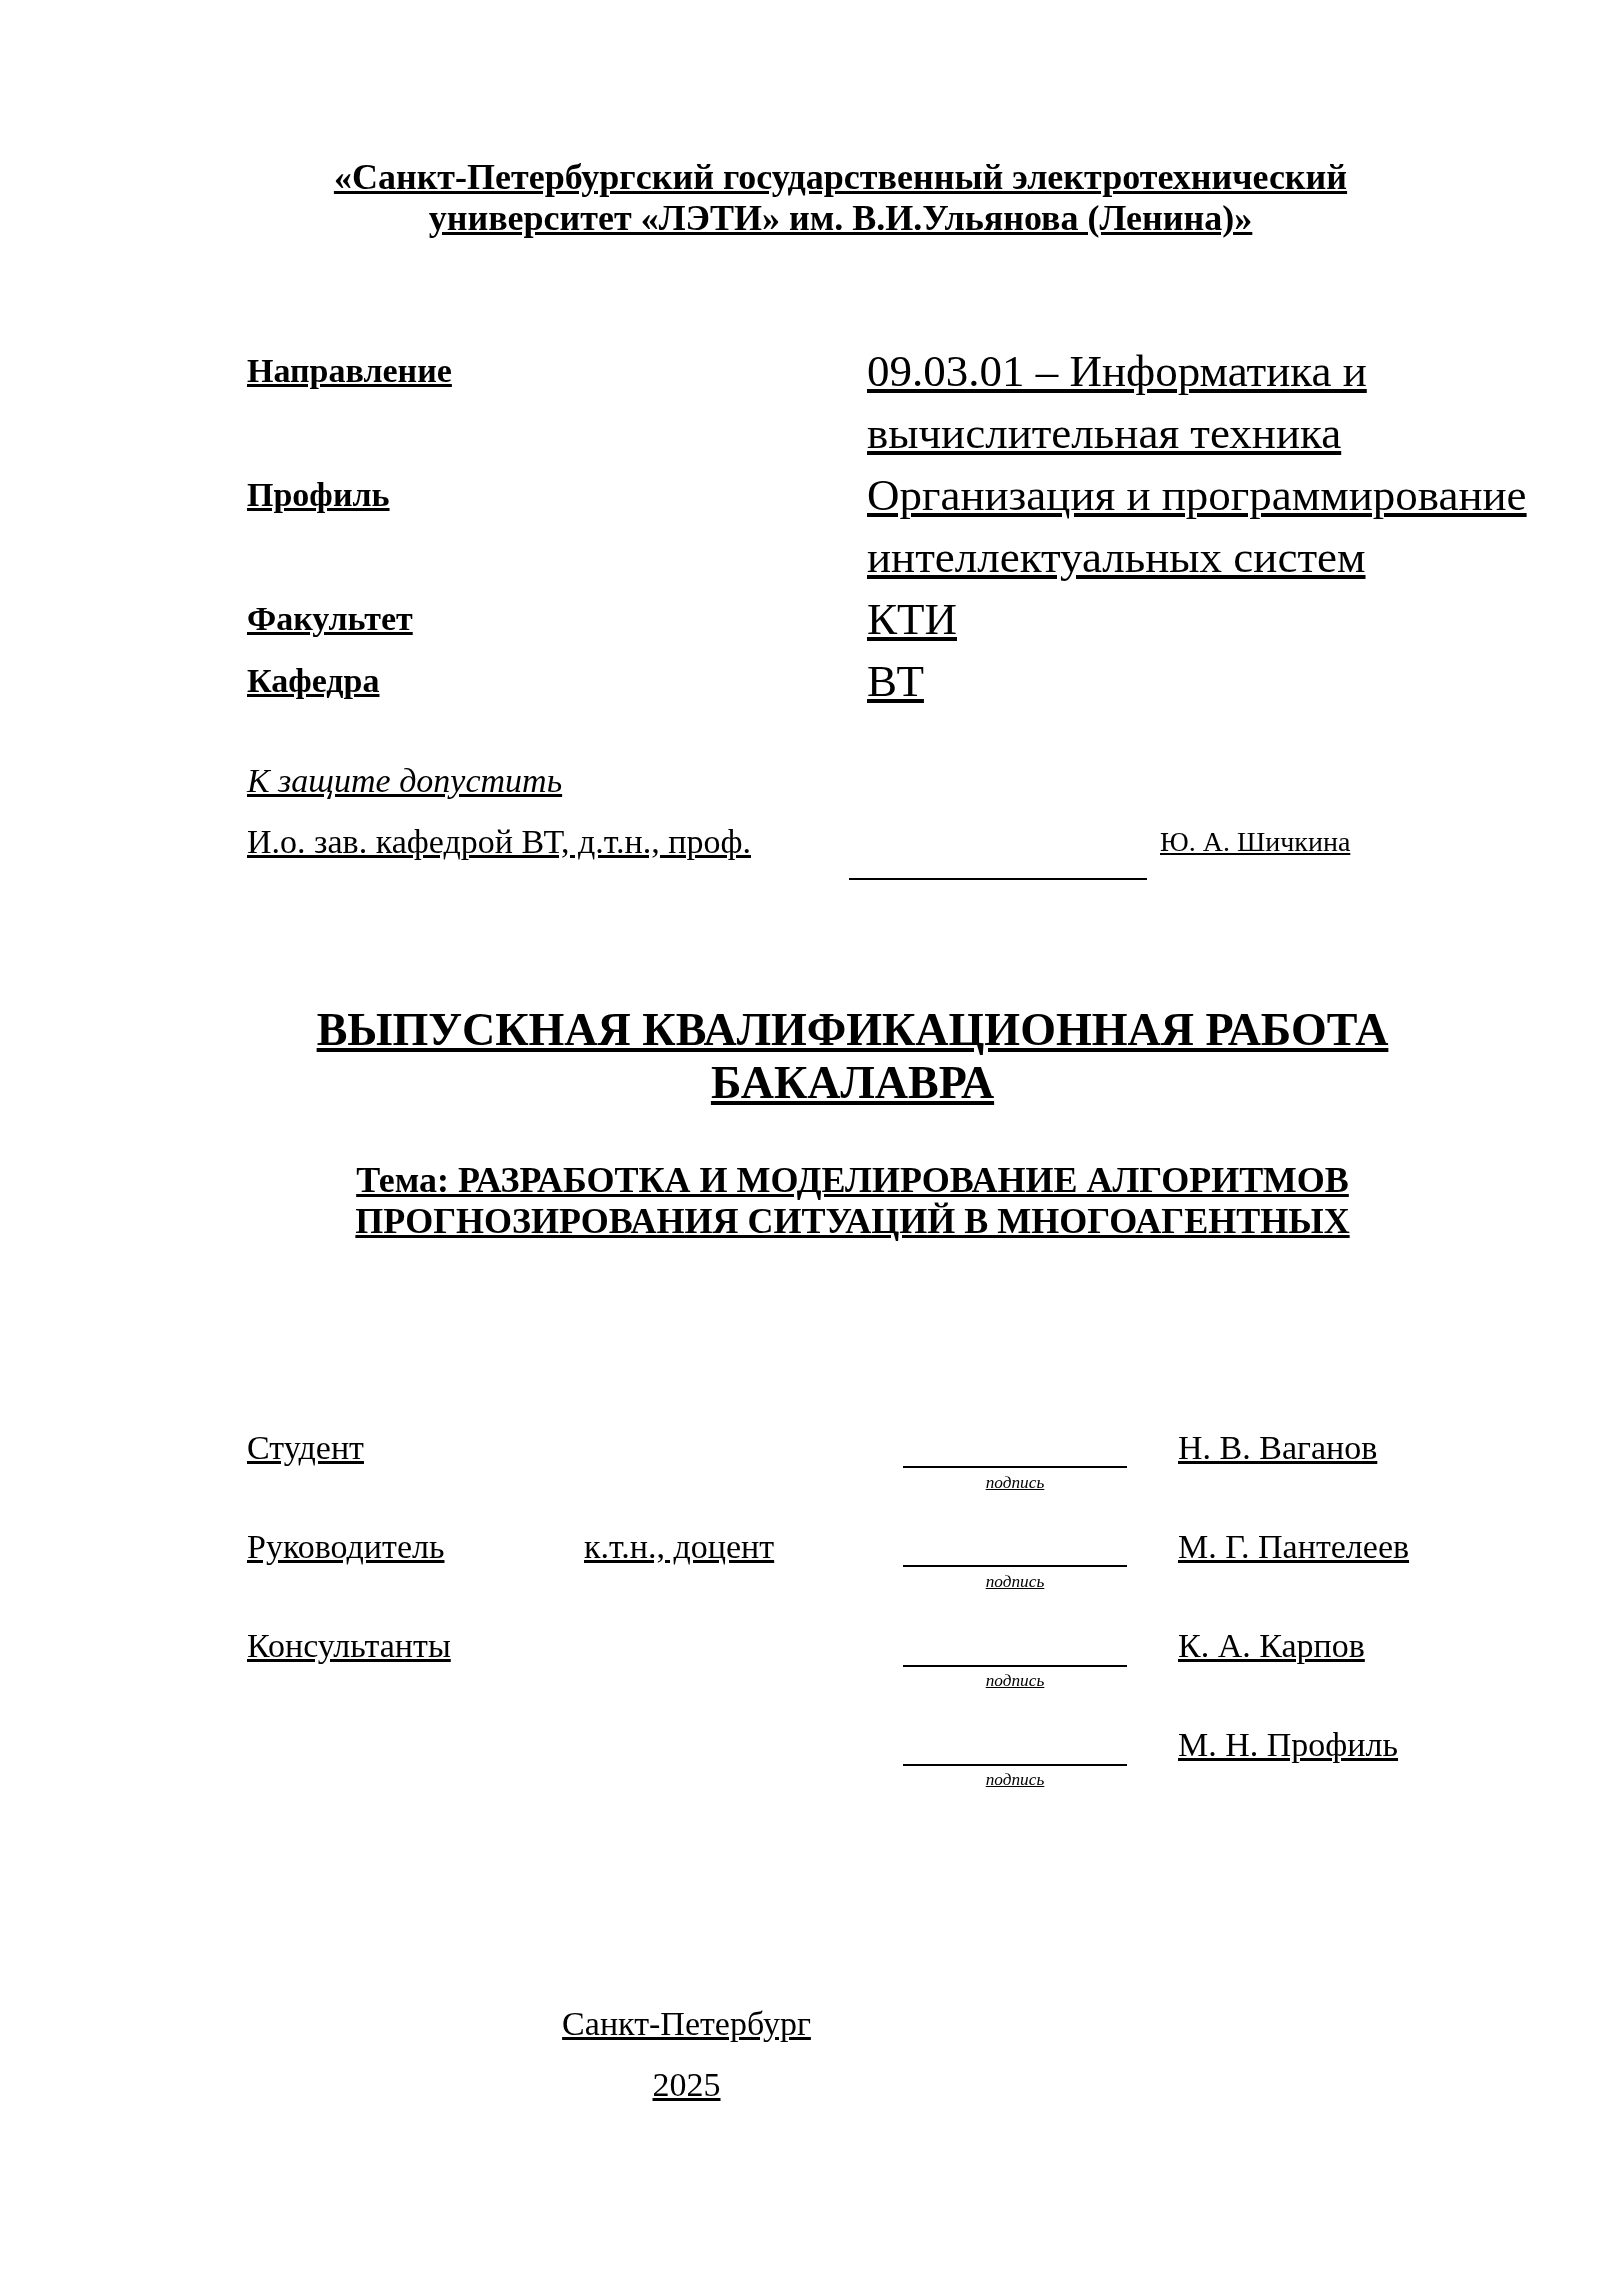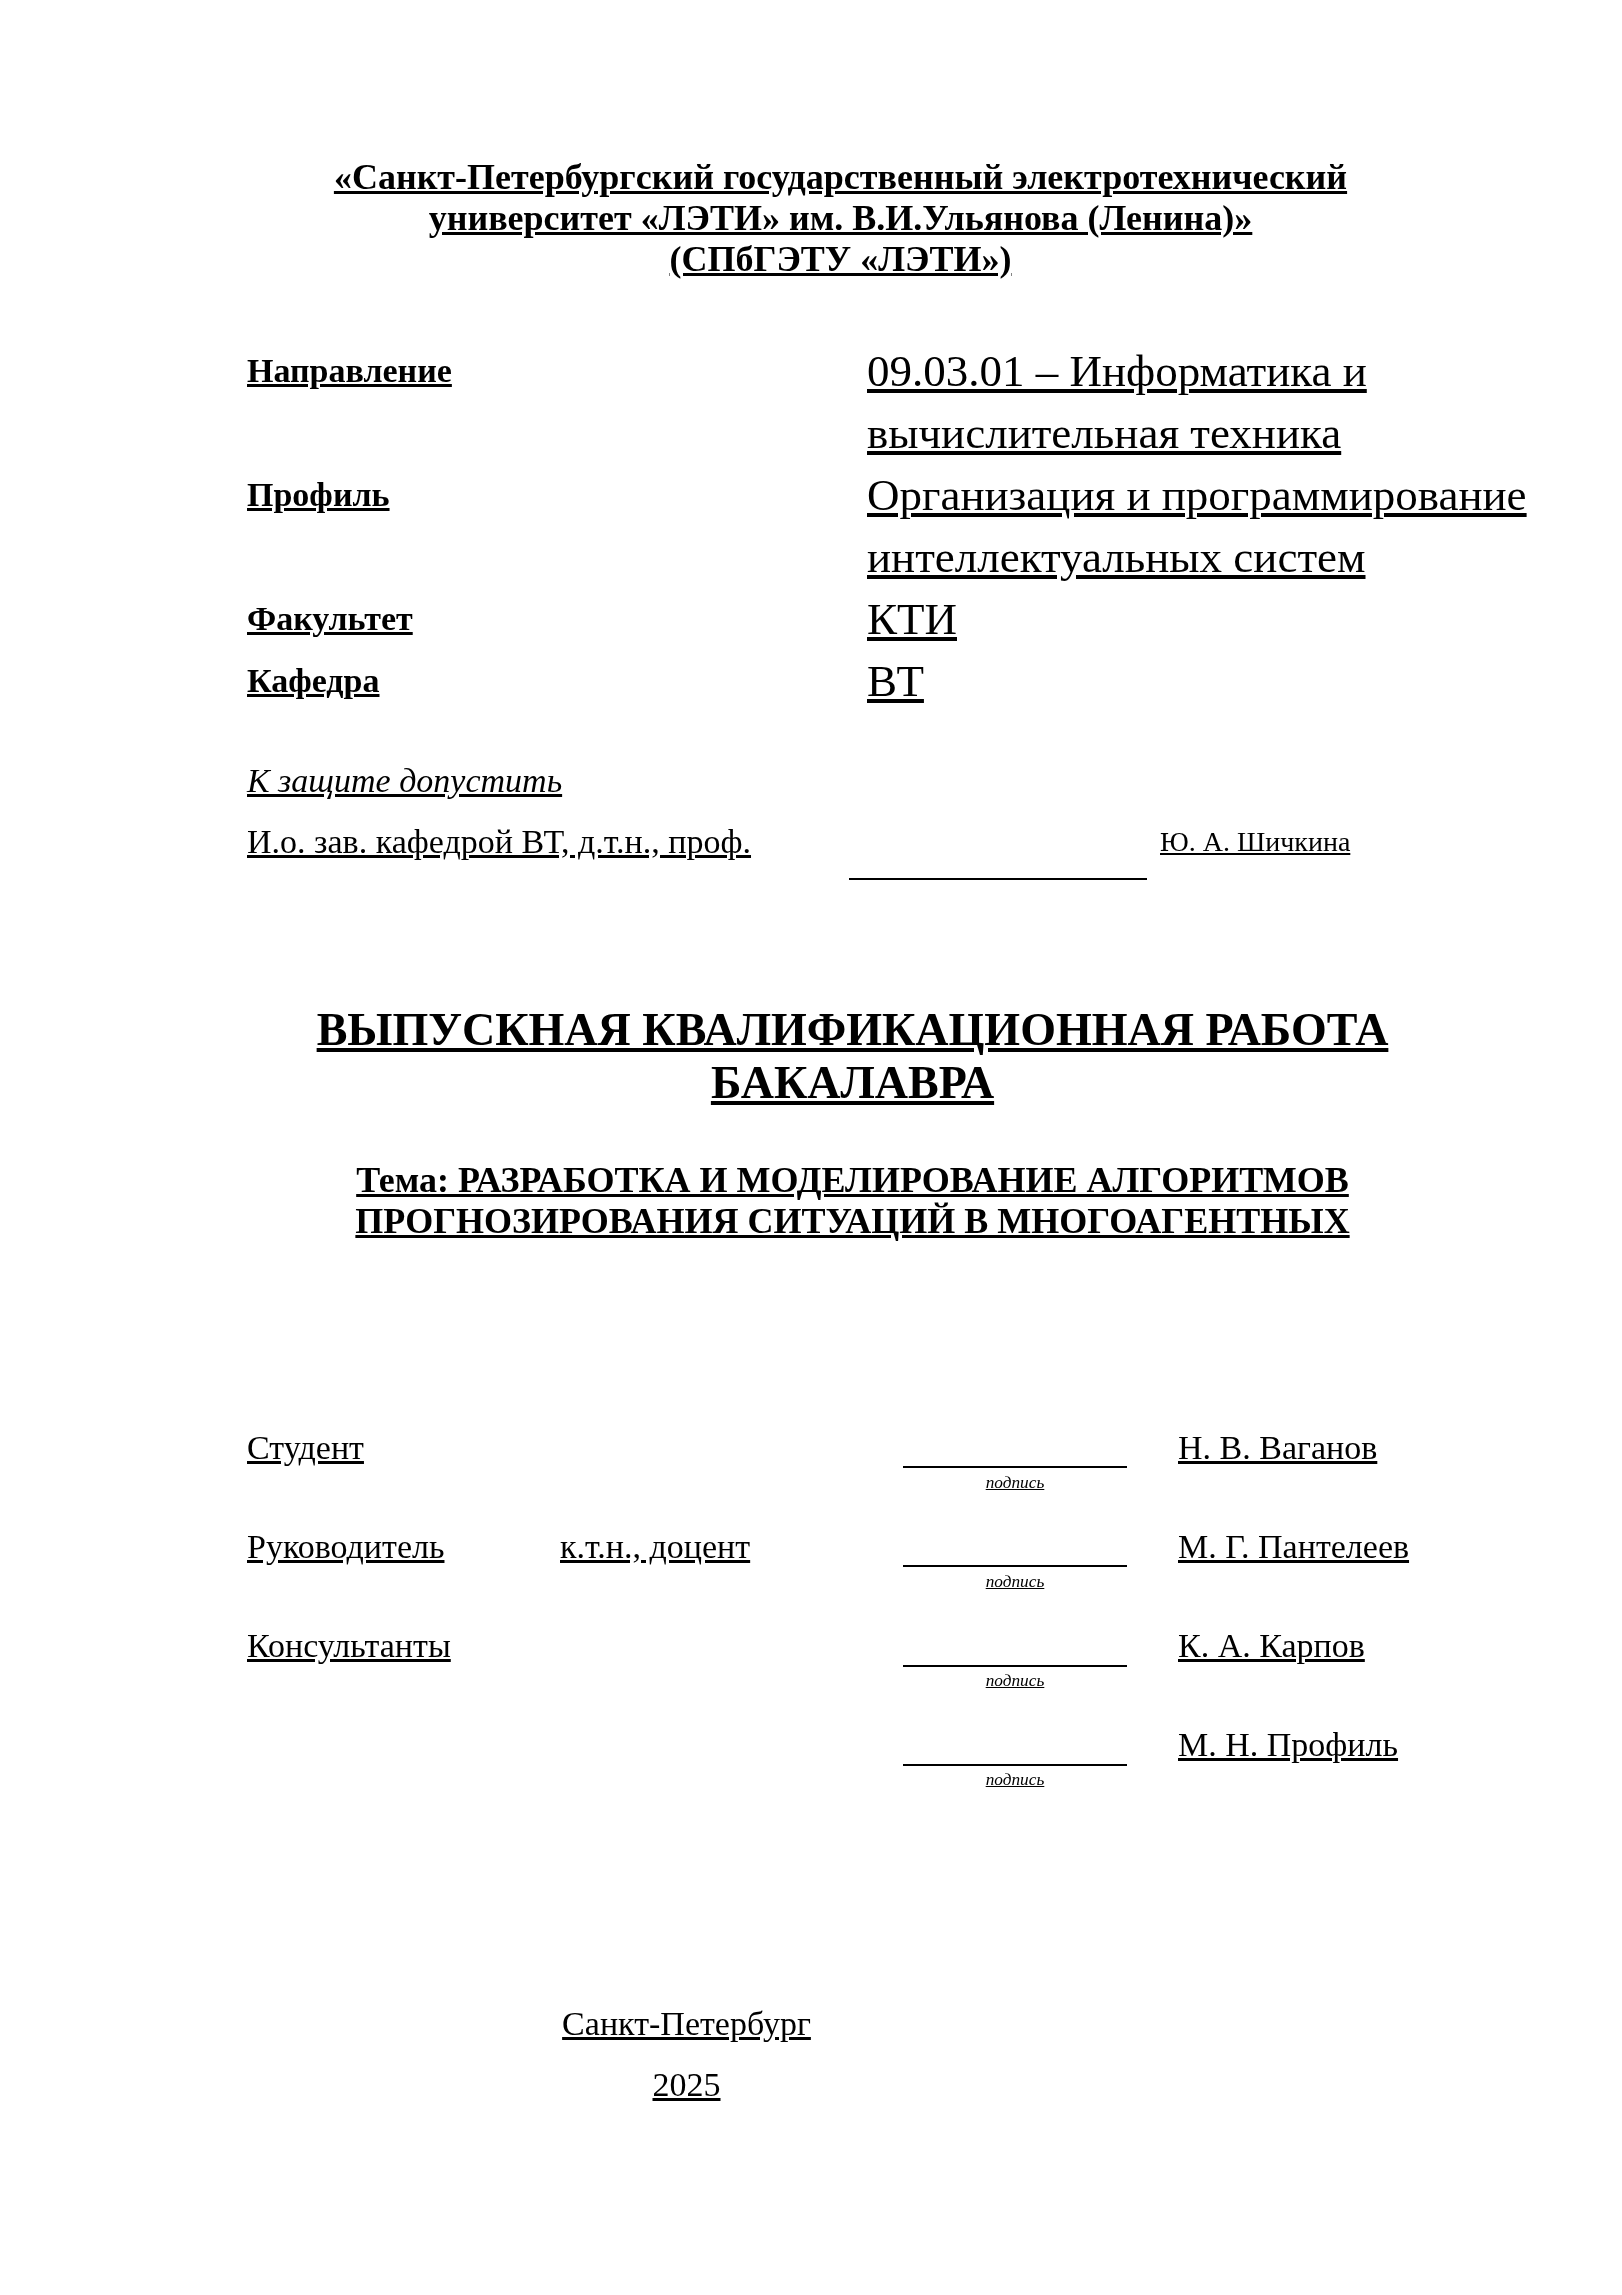--- a/index.html
+++ b/index.html
@@ -99,21 +99,21 @@
     .topic div { white-space: nowrap; }
 
     
     .sig-role {
       left: 247px;
       font-size: 34px;
       line-height: 38px;
       white-space: nowrap;
     }
     .sig-degree {
-      left: 560px;
+      left: 584px;
       font-size: 34px;
       line-height: 38px;
       white-space: nowrap;
     }
     .sig-line {
       left: 903px;
       width: 224px;
       height: 0;
       border-top: 2.4px solid #000;
     }
@@ -140,21 +140,20 @@
       font-size: 34px;
       line-height: 38px;
     }
   </style>
 </head>
 <body>
 
 <div class="abs uni-header">
   <div>«Санкт-Петербургский государственный электротехнический</div>
   <div>университет «ЛЭТИ» им. В.И.Ульянова (Ленина)»</div>
-  <div>(СПбГЭТУ «ЛЭТИ»)</div>
 </div>
 
 <div class="abs info-label" style="top:352px;">Направление</div>
 <div class="abs info-value" style="top:352px;">09.03.01 – Информатика и</div>
 <div class="abs info-value" style="top:414px;">вычислительная техника</div>
 
 <div class="abs info-label" style="top:476px;">Профиль</div>
 <div class="abs info-value" style="top:476px;">Организация и программирование</div>
 <div class="abs info-value" style="top:538px;">интеллектуальных систем</div>
 

